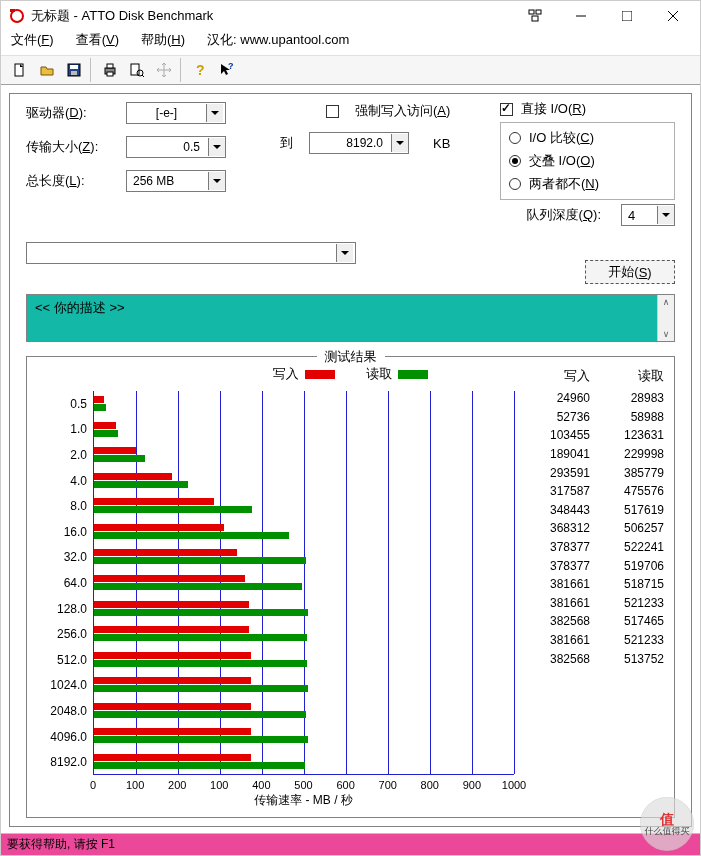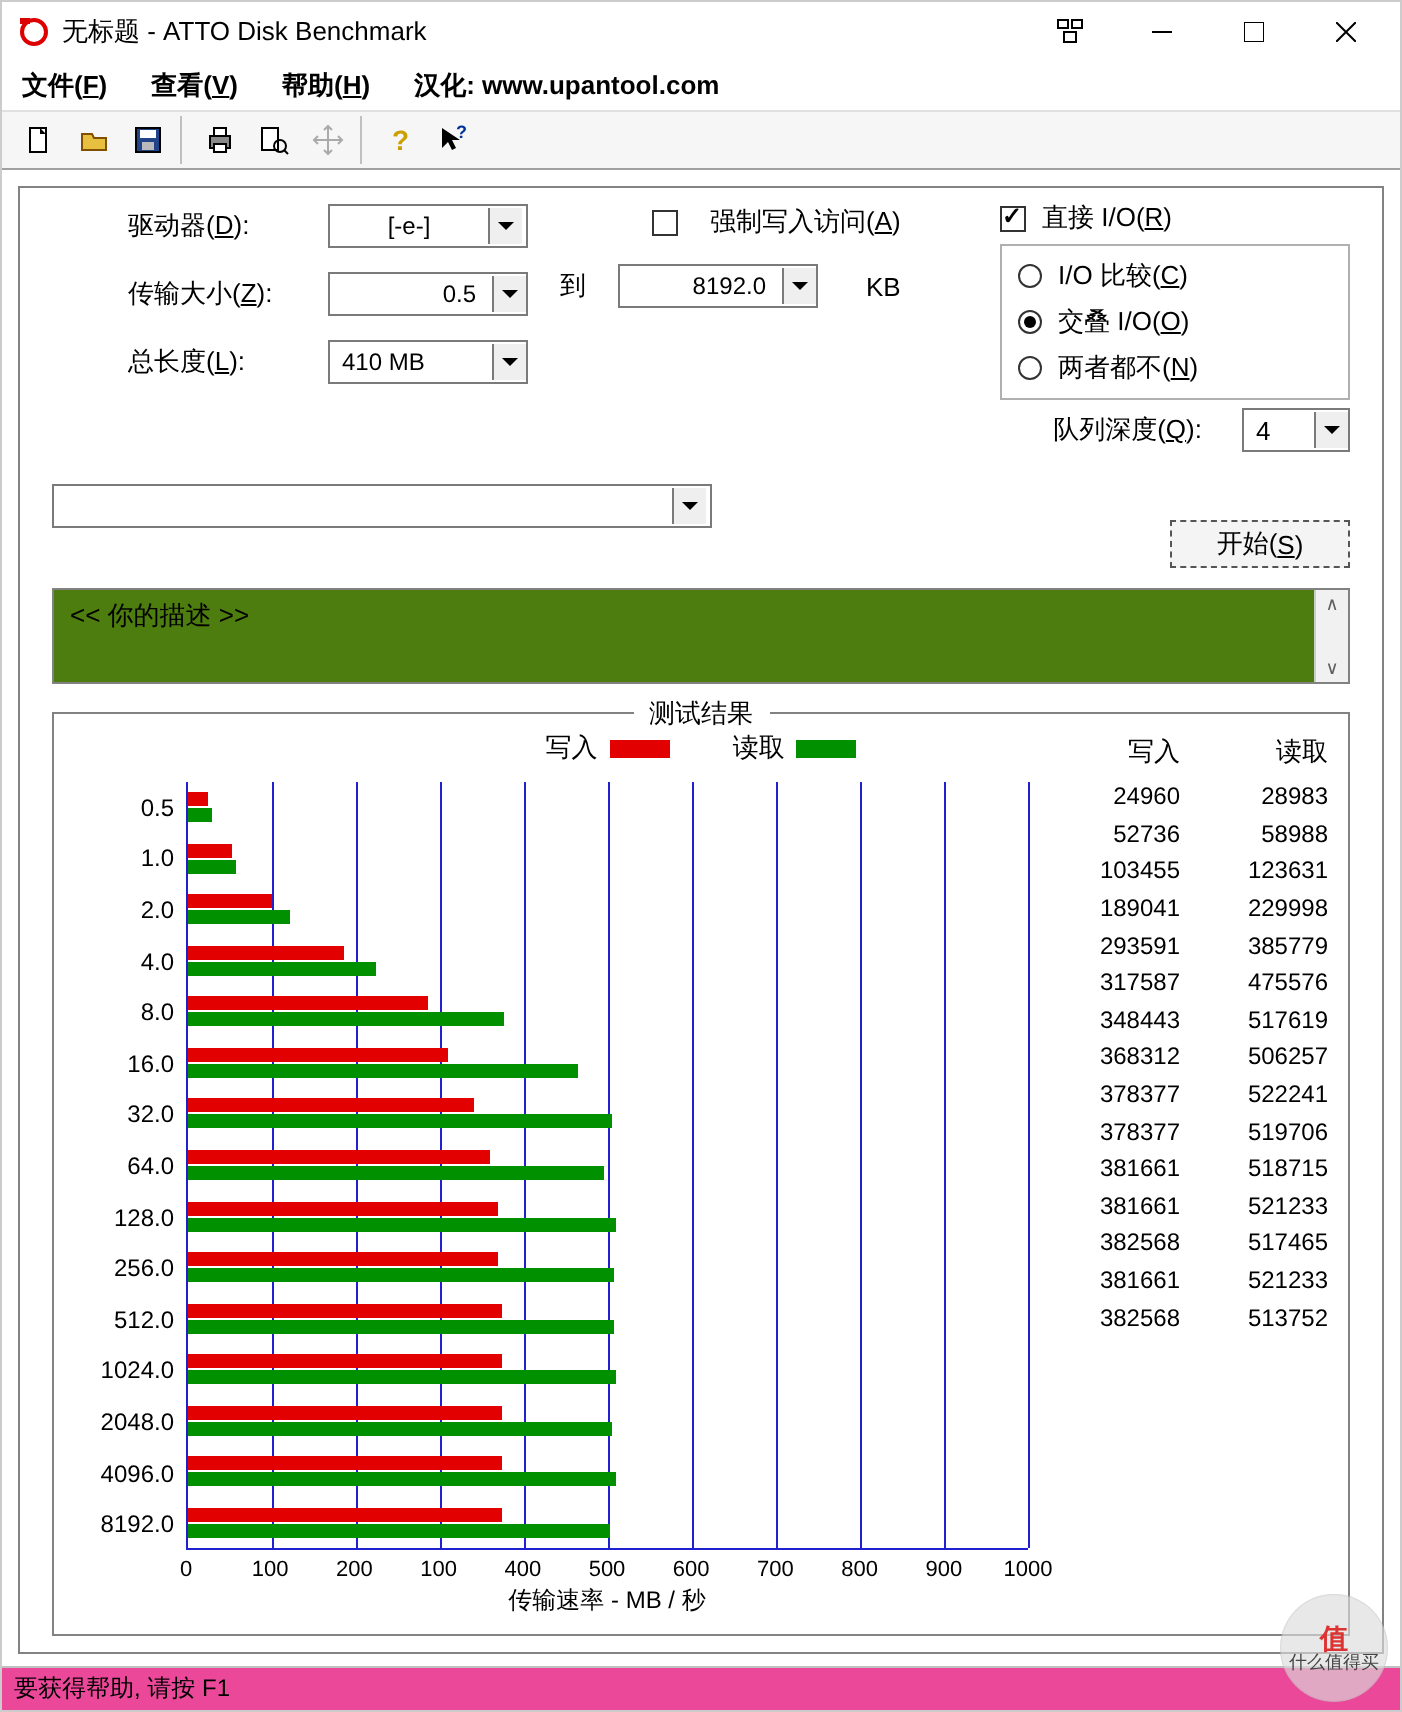--- a/index.html
+++ b/index.html
@@ -23,21 +23,21 @@
     background: #fff;
     justify-content: space-between;
   }
   .titlebar-left { display:flex; align-items:center; gap:6px; font-size:13px;}
   .app-ico { width:16px; height:16px; display:inline-block; position:relative;}
   .app-ico svg { width:16px; height:16px; }
   .win-ctrls { display:flex; }
   .win-btn { width:46px; height:28px; display:flex; align-items:center; justify-content:center; }
   .win-btn svg { width:10px; height:10px; stroke:#000; stroke-width:1; fill:none;}
   .win-btn.extra svg{ width:14px;height:14px;}
-  .menubar { height:24px; display:flex; align-items:center; gap:22px; padding:0 10px; font-size:13px;font-weight:bold;}
+  .menubar { height:24px; display:flex; gap:22px; padding:0 10px; font-size:13px;}
   .menubar span u{ text-decoration:underline;}
   .toolbar {
     height:30px; display:flex; align-items:center; padding:2px 6px;
     border-top:1px solid #e0e0e0; border-bottom:1px solid #a0a0a0;
     background:#f6f6f6;
     gap:0;
   }
   .tbtn {
     width:26px; height:24px; display:flex; align-items:center; justify-content:center;
     border:1px solid transparent; margin-right:1px;
@@ -62,21 +62,21 @@
     position:relative;
   }
   .sel-box{ justify-content:space-between; }
   .dd-arrow{
     width:17px; height:18px; border-left:1px solid #7a7a7a; margin-left:2px;
     display:flex; align-items:center; justify-content:center; background:#efefef;
   }
   .dd-arrow::after{ content:""; border:4px solid transparent; border-top-color:#000; margin-top:3px;}
   .cfg-left{ position:absolute; left:16px; top:8px; }
   .cfg-left .row{ margin-bottom:12px; }
-  .cfg-left .lbl{ width:100px;margin-left:38px; }
+  .cfg-left .lbl{ width:100px; }
   .drive-sel{ width:100px; justify-content:center;}
   .num-sel{ width:100px; justify-content:flex-end; padding-right:0;}
   .num-val{ flex:1; text-align:right; padding-right:6px;}
   .len-sel{ width:100px; padding-right:0;}
   .cfg-mid{ position:absolute; left:270px; top:8px;}
   .cfg-mid .row{ margin-bottom:12px; gap:16px;justify-content:flex-end;}
   .cb{ width:13px; height:13px; border:1px solid #333; display:inline-block; background:#fff; position:relative;}
   .cb.checked::after{ content:"✓"; position:absolute; top:-3px; left:0px; font-size:12px; font-weight:bold;}
   .rb{ width:12px; height:12px; border:1px solid #333; border-radius:50%; display:inline-block; background:#fff; position:relative;}
   .rb.checked::after{ content:""; position:absolute; top:2px; left:2px; width:6px; height:6px; background:#000; border-radius:50%;}
@@ -92,21 +92,21 @@
   .controlled-row{ position:absolute; left:16px; top:148px; right:16px;}
   .controlled-row .lbl{ display:block; margin-bottom:2px;}
   .ctrl-combo{ width:330px;}
   .start-btn{
     position:absolute; right:0; top:18px; width:90px; height:24px;
     border:1px dashed #555; background:#f4f4f4; font-size:13px;
     display:flex; align-items:center; justify-content:center;
   }
   .desc-box{
     position:absolute; left:16px; top:200px; right:16px; height:48px;
-    border:1px solid #828282; background:#4d7c0f; padding:4px 8px; font-size:13px;
+    border:1px solid #828282; background:#14b8a6; padding:4px 8px; font-size:13px;
   }
   .desc-scroll{ position:absolute; right:0; top:0; bottom:0; width:17px; border-left:1px solid #ccc; background:#f1f1f1;
     display:flex; flex-direction:column; justify-content:space-between; align-items:center; padding:2px 0;}
   .desc-scroll span{ font-size:9px; color:#606060;}
   .results{
     position:absolute; left:16px; top:262px; right:16px; bottom:8px;
     border:1px solid #828282; background:#fff;
   }
   .results-title{
     position:absolute; top:-9px; left:50%; transform:translateX(-50%);
@@ -284,21 +284,21 @@
       <div class="row">
         <span class="lbl">传输大小(<u>Z</u>):</span>
         <div class="sel-box num-sel">
           <span class="num-val">0.5</span>
           <div class="dd-arrow"></div>
         </div>
       </div>
       <div class="row">
         <span class="lbl">总长度(<u>L</u>):</span>
         <div class="sel-box len-sel">
-          <span style="flex:1;padding-left:4px;">410 MB</span>
+          <span style="flex:1;padding-left:4px;">256 MB</span>
           <div class="dd-arrow"></div>
         </div>
       </div>
     </div>
 
     <div class="cfg-mid">
       <div class="row">
         <span class="cb"></span>
         <span class="lbl">强制写入访问(<u>A</u>)</span>
       </div>

